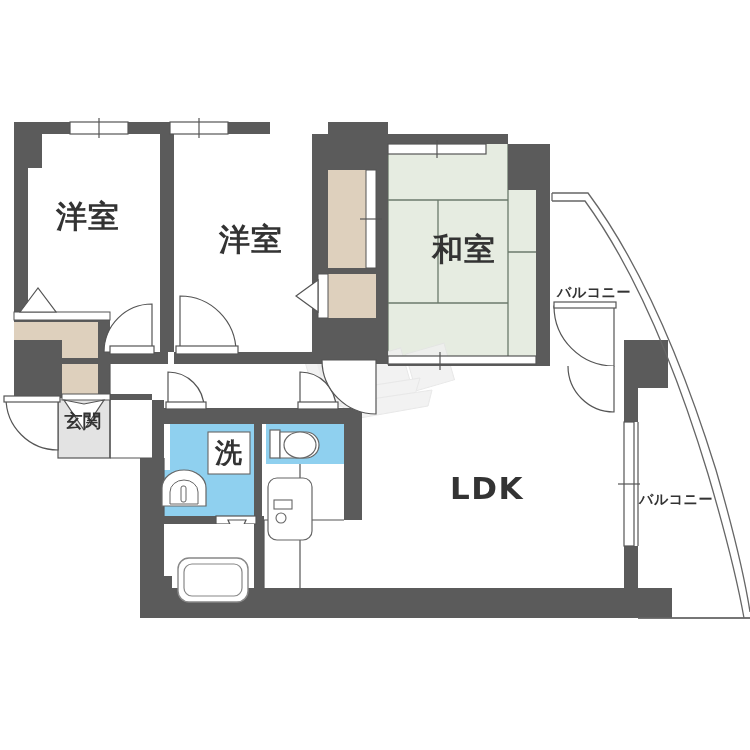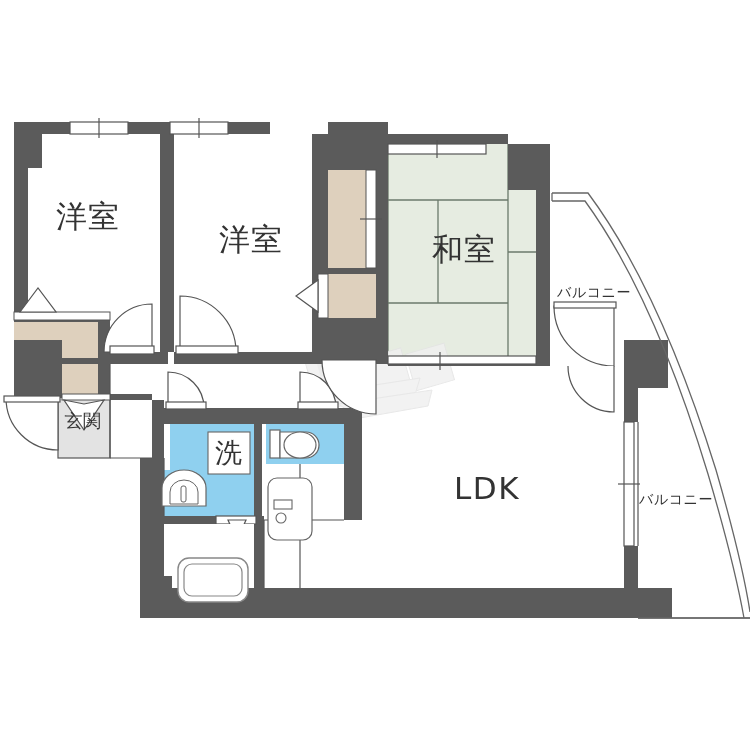--- a/index.html
+++ b/index.html
@@ -12,20 +12,21 @@
     width: 750px;
     height: 750px;
     overflow: hidden;
     font-family: "DejaVu Sans", "Liberation Sans", sans-serif;
   }
   #plan-root {
     position: relative;
     width: 750px;
     height: 750px;
     background: #e5e5e5;
+    font-weight: bold;
   }
   #floorplan-svg {
     position: absolute;
     left: 0;
     top: 0;
     width: 750px;
     height: 750px;
     display: block;
   }
   .room-label {

